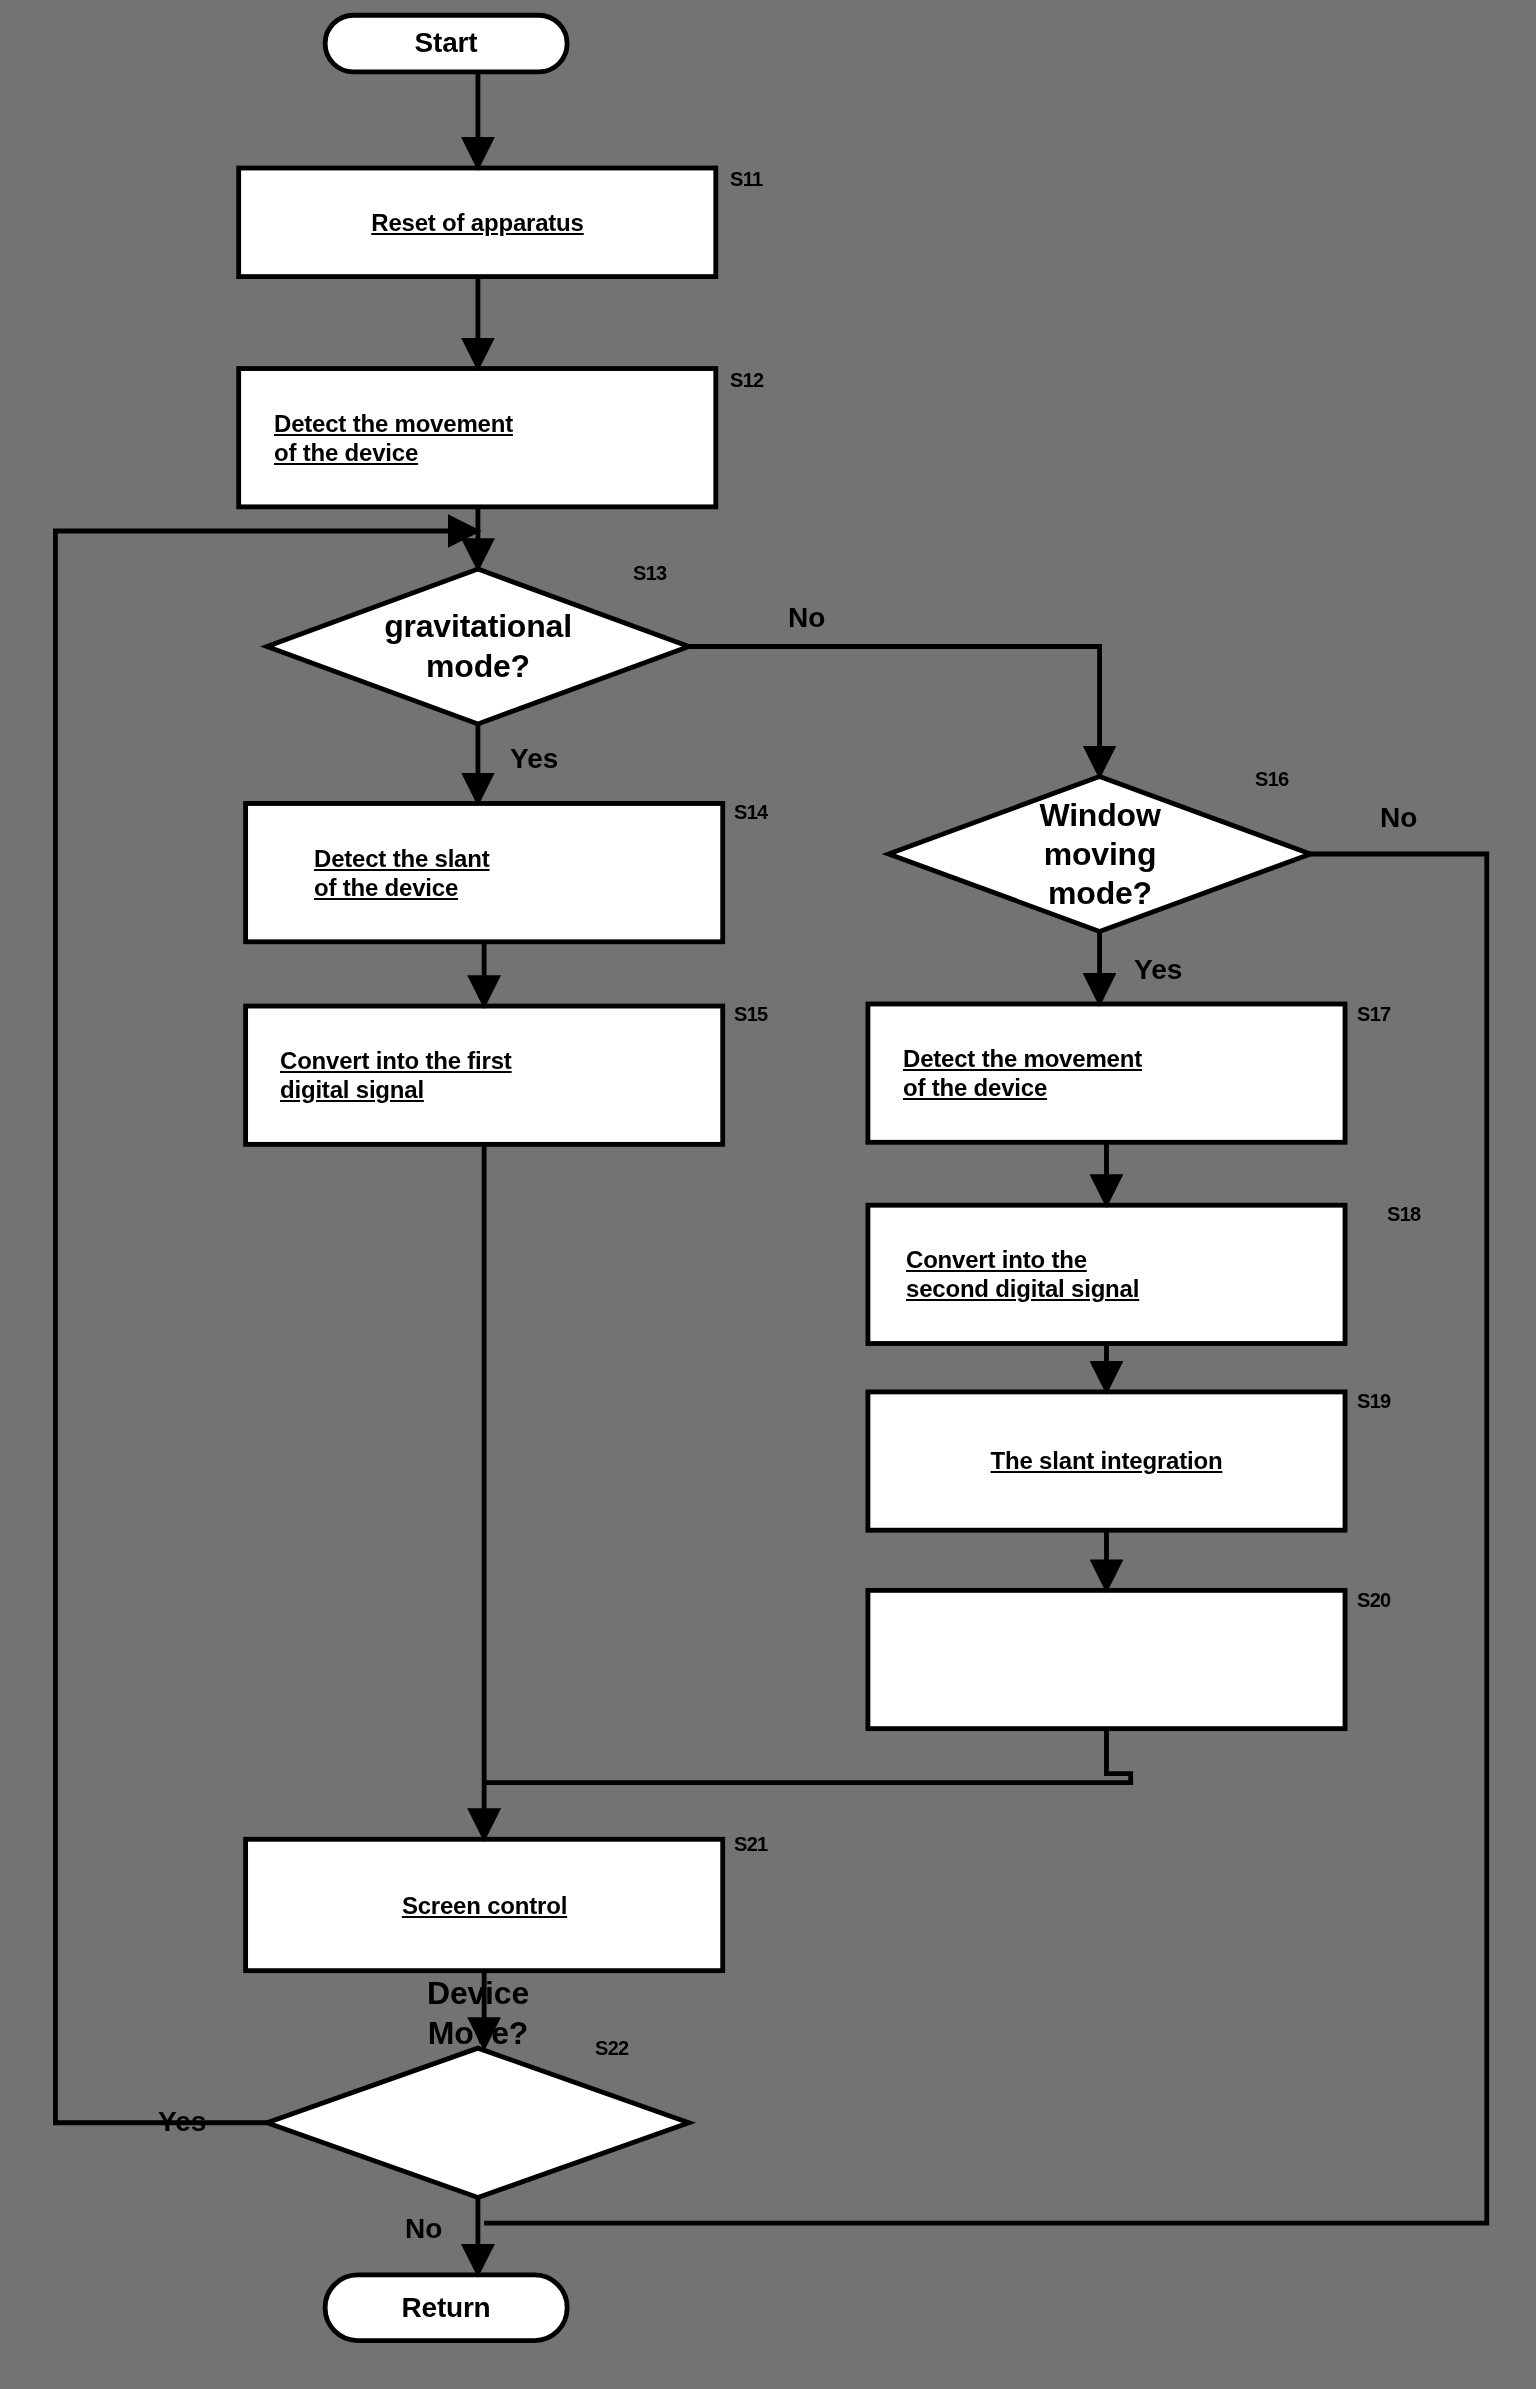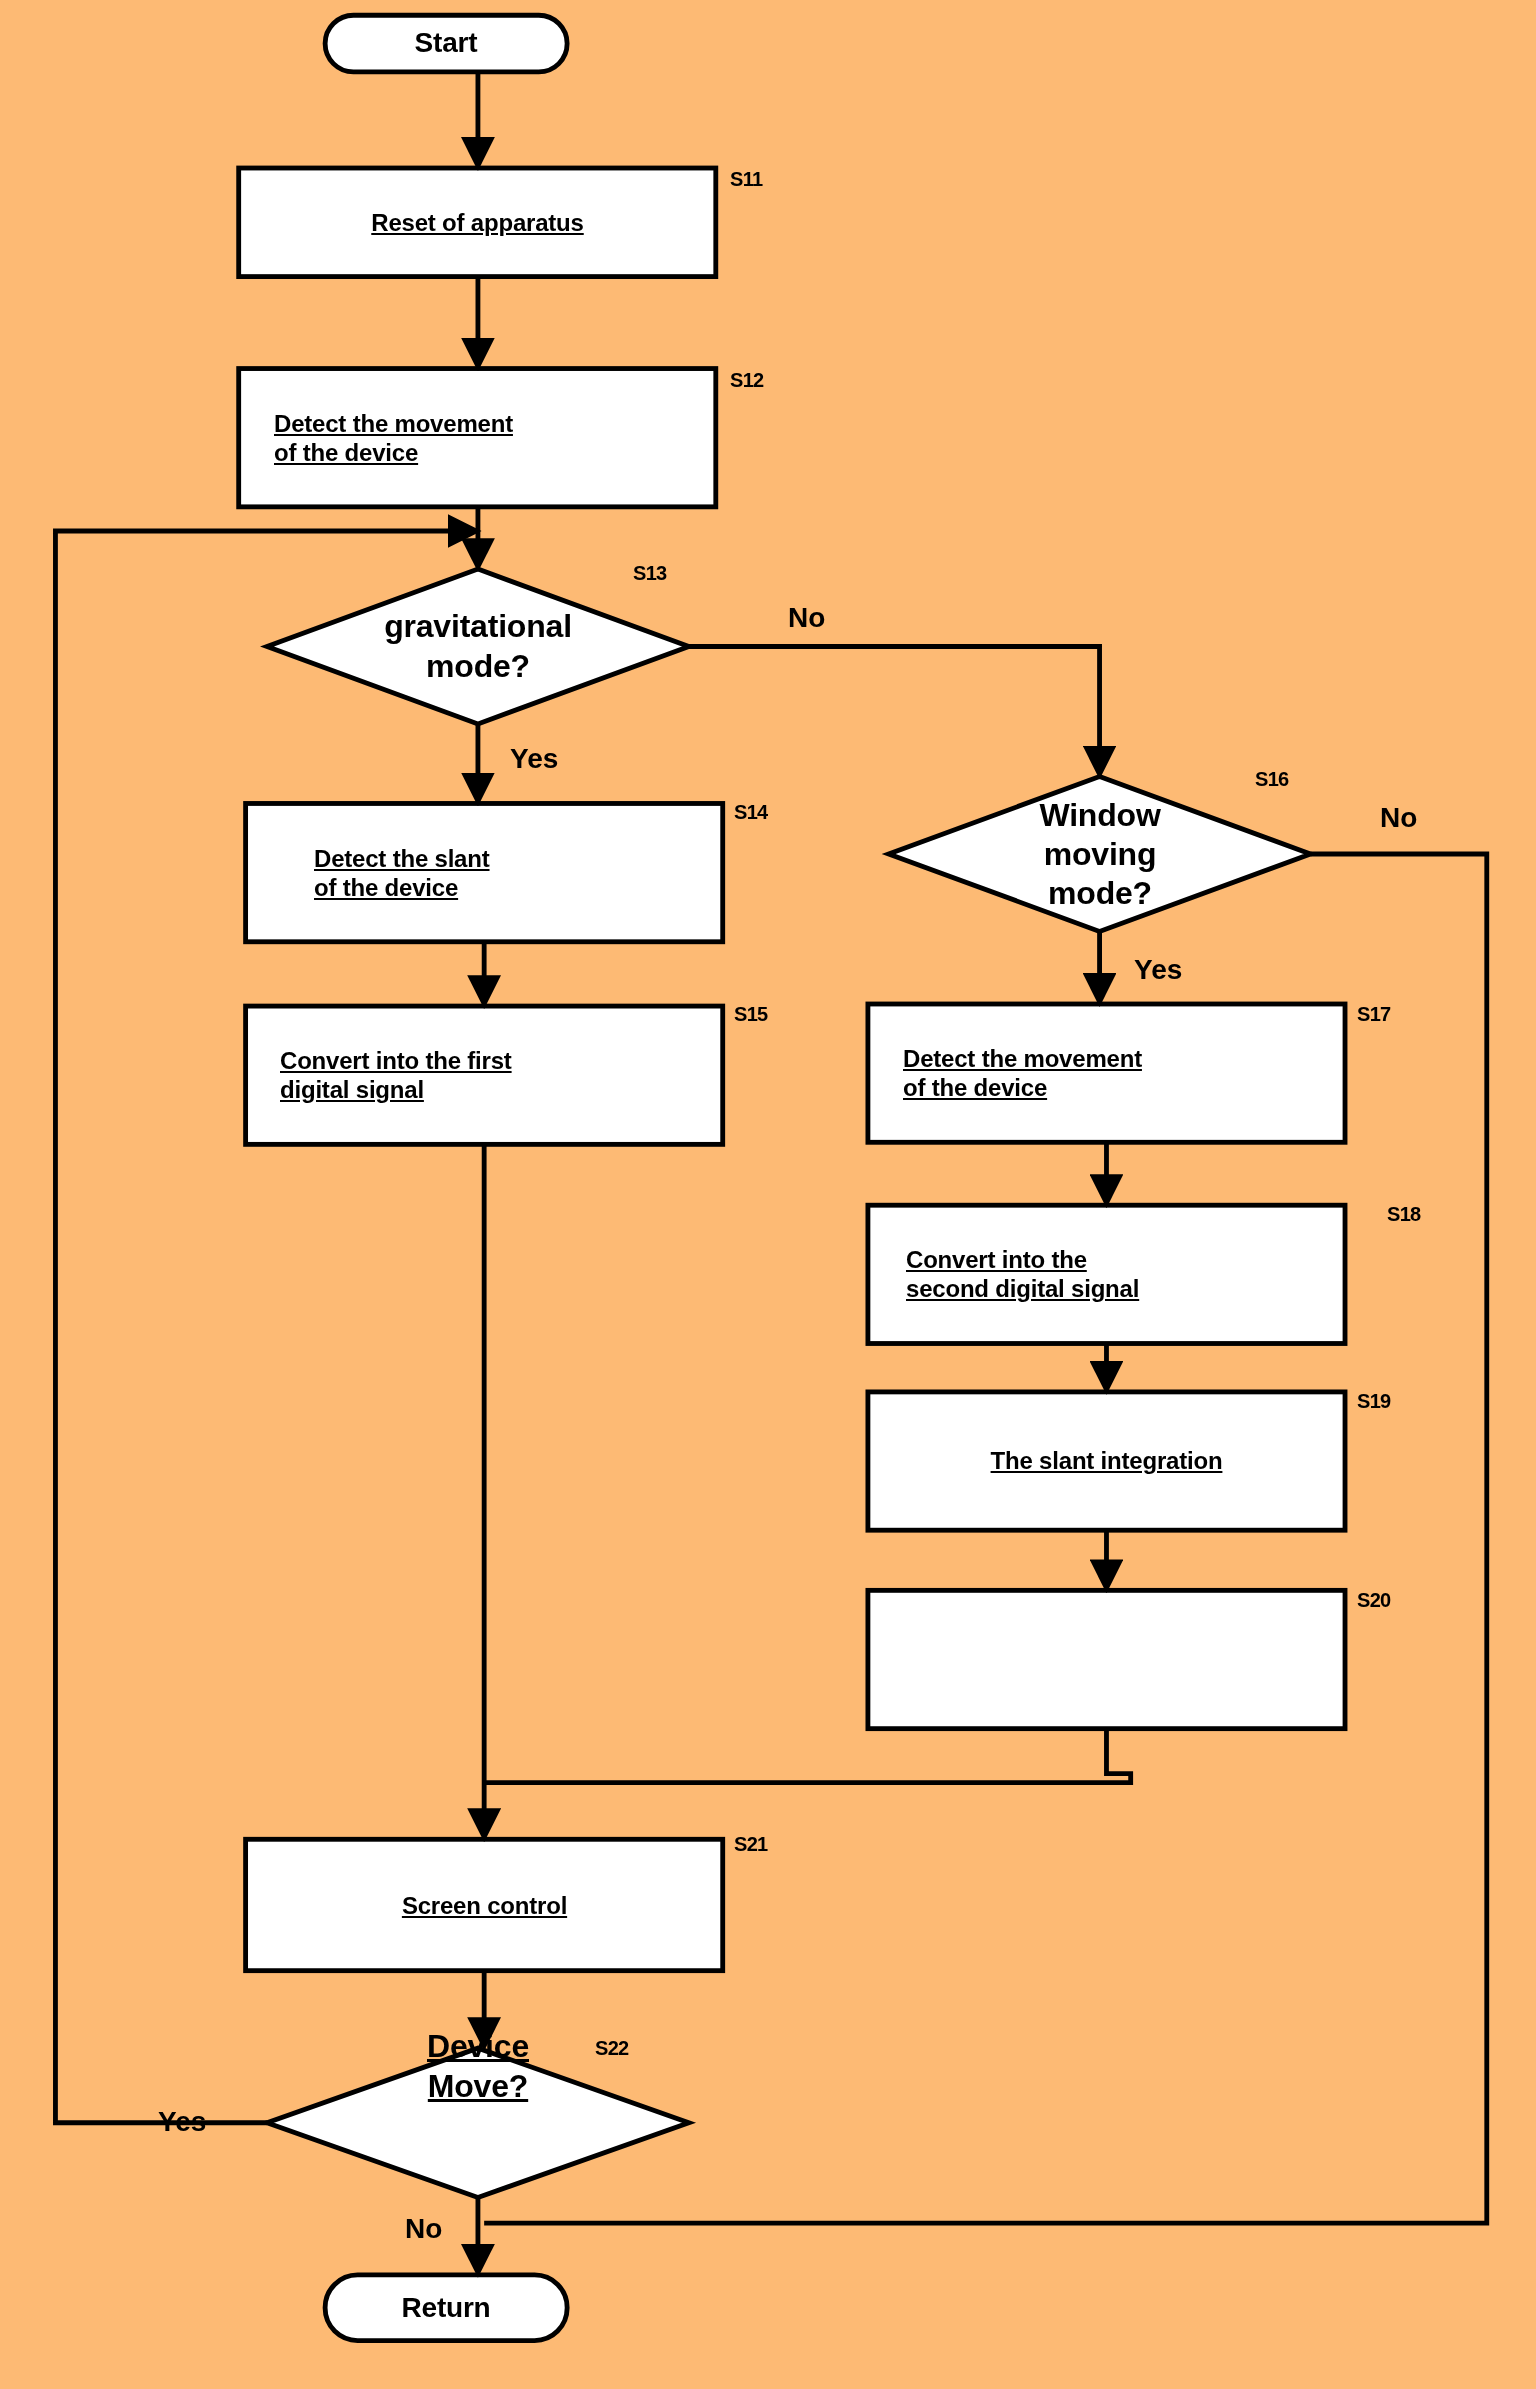--- a/index.html
+++ b/index.html
@@ -7,21 +7,21 @@
     padding: 0;
     background: #ffffff;
   }
   body {
     font-family: "Liberation Sans", sans-serif;
   }
   #canvas {
     position: relative;
     width: 1536px;
     height: 2389px;
-    background: #fdba74;
+    background: #737373;
     overflow: hidden;
   }
   svg.layer {
     position: absolute;
     left: 0;
     top: 0;
     width: 1536px;
     height: 2389px;
   }
   .node-label {
@@ -155,21 +155,21 @@
 of the device</div>
 
   <div class="node-label proc-label" style="left:875px;top:1205px;width:456px;height:138px;justify-content:flex-start;padding-left:31px;text-align:left;">Convert into the
 second digital signal</div>
 
   <div class="node-label proc-label" style="left:868px;top:1392px;width:477px;height:138px;">The slant integration</div>
 
 
   <div class="node-label proc-label" style="left:246px;top:1840px;width:477px;height:131px;">Screen control</div>
 
-  <div class="node-label dec-label" style="left:305px;top:1992px;width:346px;height:149px;text-decoration:underline;">Device
+  <div class="node-label dec-label" style="left:305px;top:1939px;width:346px;height:149px;">Device
 Move?</div>
 
   <div class="node-label term-label" style="left:325px;top:2275px;width:242px;height:66px;">Return</div>
 
   <div class="step-tag" style="left:730px;top:168px;">S11</div>
   <div class="step-tag" style="left:730px;top:369px;">S12</div>
   <div class="step-tag" style="left:633px;top:562px;">S13</div>
   <div class="step-tag" style="left:734px;top:801px;">S14</div>
   <div class="step-tag" style="left:734px;top:1003px;">S15</div>
   <div class="step-tag" style="left:1255px;top:768px;">S16</div>

